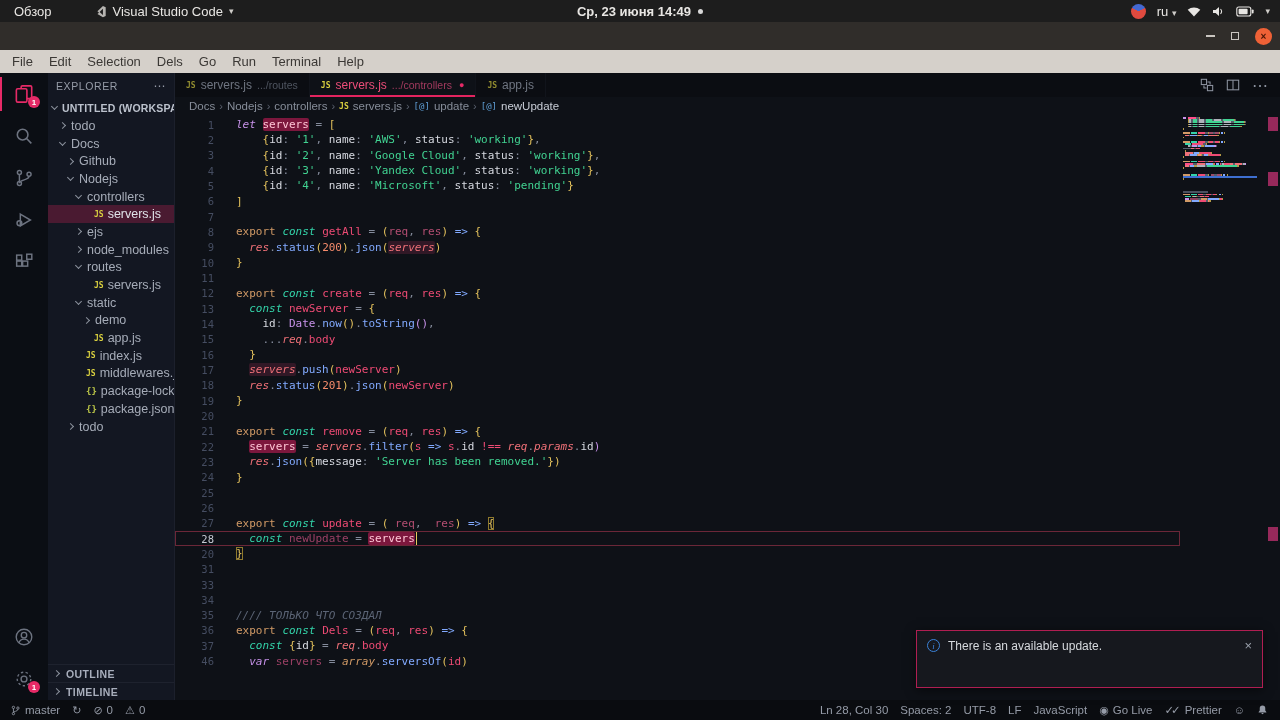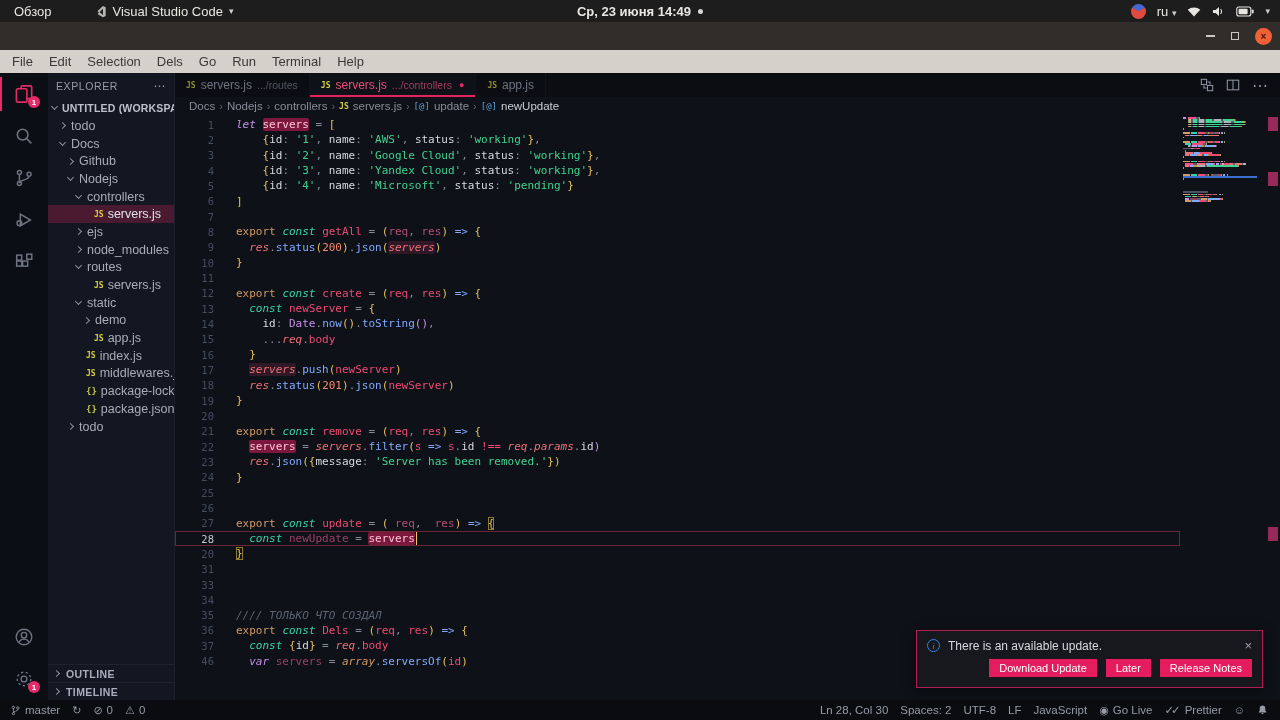--- a/index.html
+++ b/index.html
@@ -666,18 +666,13 @@
       </span>
     </div>
 </div>
 
 <div id="toast">
   <div id="toast-head">
     <span class="info-icon">i</span>
     <span>There is an available update.</span>
     <span id="toast-close">×</span>
   </div>
-  <div id="toast-buttons">
-      <span class="toast-btn">Download Update</span>
-      <span class="toast-btn">Later</span>
-      <span class="toast-btn">Release Notes</span>
-    </div>
 </div>
 
 </body></html>

